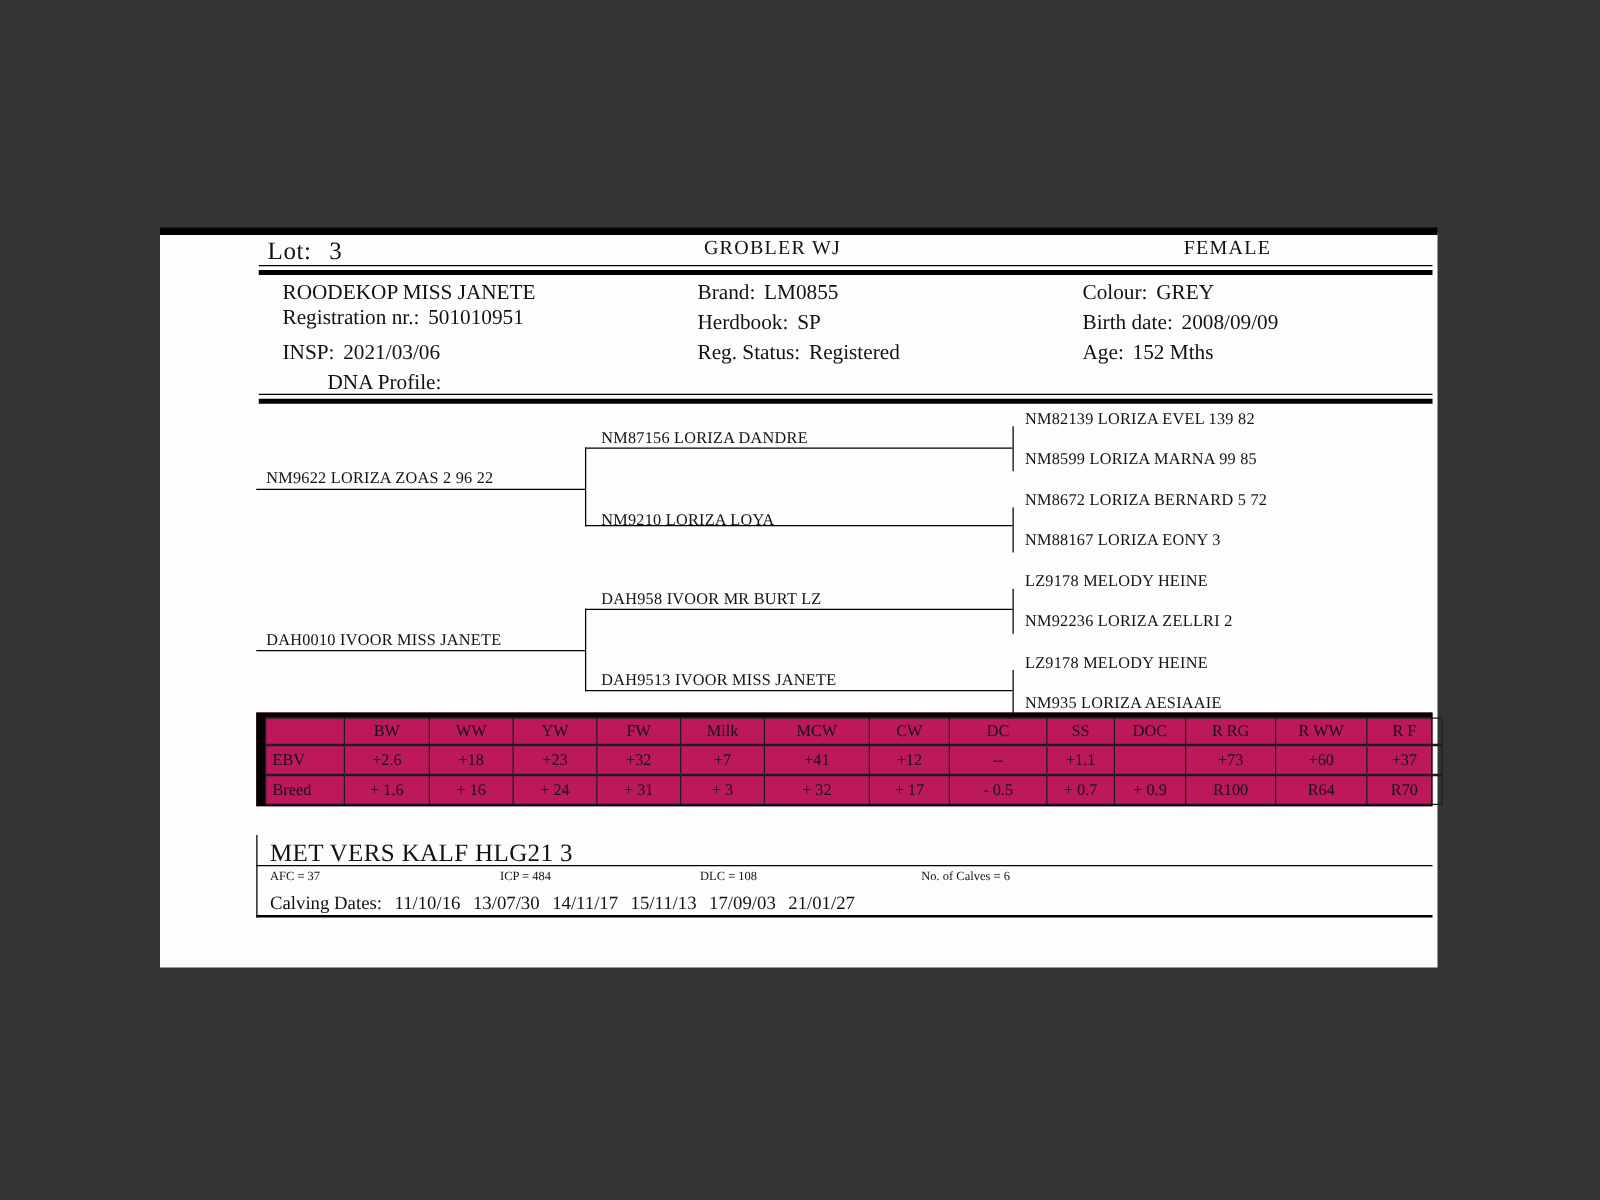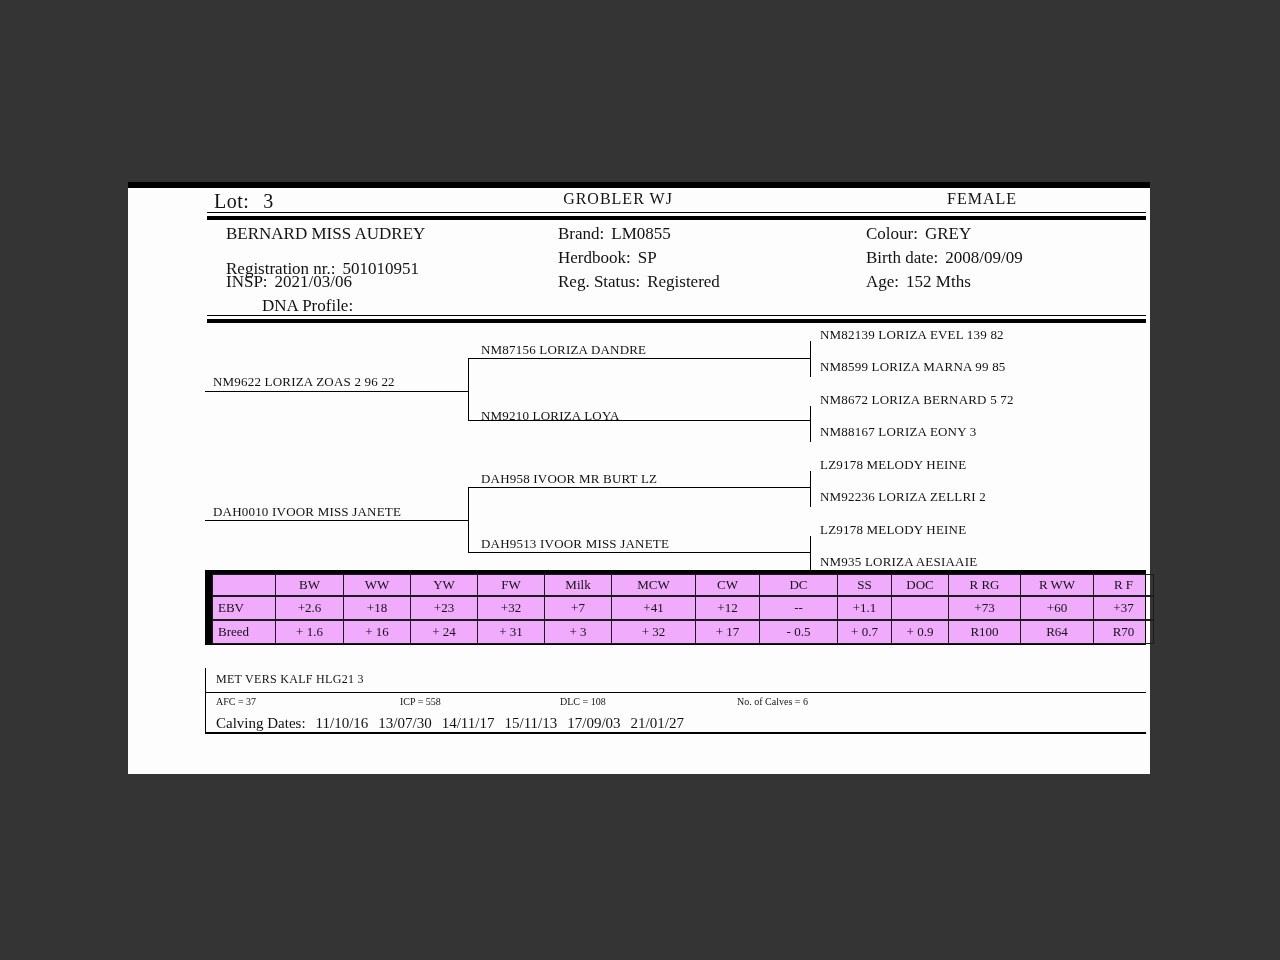--- a/index.html
+++ b/index.html
@@ -28,58 +28,58 @@
   .info { font-size:17px; }
   .info .val { margin-left:7px; }
 
   
   .ped { font-size:13px; line-height:14px; white-space:nowrap; letter-spacing:0.2px; }
 
   
   .ebv-wrap {
     position:absolute; left:77px; top:384px; width:941px;
     border:solid #000; border-width:4px 1px 1px 7px;
-    box-sizing:border-box; background:#f0abfc;
+    box-sizing:border-box; background:#be185d;
   }
   table { width:100%; border-collapse:collapse; table-layout:fixed; }
   th, td {
     border:1px solid #1c1c1c;
     font-weight:normal; font-size:13px;
     text-align:center; padding:0;
     overflow:hidden; white-space:nowrap;
   }
   thead th { height:20px; }
   tbody td { height:22px; }
   tbody tr td { border-top-width:2px; }
   td.rowlabel, th.rowlabel { text-align:left; padding-left:5px; }
 
   
-  .note-row { font-size:12px; letter-spacing:0.3px; }
+  .note-row { font-size:20px; letter-spacing:0.3px; }
   .stats-row { font-size:10px; }
   .calving-row { font-size:15px; white-space:nowrap; }
   .calving-row .date { margin-left:10px; }
 </style>
 </head>
 <body>
 
 <div class="page">
 
   <div class="abs" style="left:0; top:-4px; width:1022px; height:6px; background:#000;"></div>
 
   <div class="abs lot-row" style="left:86px; top:4px;">
     <span>Lot:</span><span style="margin-left:14px;">3</span>
   </div>
   <div class="abs title-center" style="left:370px; top:4px; width:240px;">GROBLER WJ</div>
   <div class="abs title-center" style="left:744px; top:4px; width:220px;">FEMALE</div>
 
   <div class="hline" style="left:79px; top:26px; width:939px;"></div>
   <div class="abs" style="left:79px; top:30px; width:939px; height:4px; background:#000;"></div>
 
-  <div class="abs info" style="left:98px; top:38px;">BERNARD MISS AUDREY</div>
-  <div class="abs info" style="left:98px; top:73px;">
+  <div class="abs info" style="left:98px; top:38px;">ROODEKOP MISS JANETE</div>
+  <div class="abs info" style="left:98px; top:58px;">
     <span>Registration nr.:</span><span class="val">501010951</span>
   </div>
   <div class="abs info" style="left:98px; top:86px;">
     <span>INSP:</span><span class="val">2021/03/06</span>
   </div>
   <div class="abs info" style="left:98px; top:110px;margin-left:36px;">
     <span>DNA Profile:</span><span class="val"></span>
   </div>
 
   <div class="abs info" style="left:430px; top:38px;">
@@ -207,21 +207,21 @@
         </tr>
       </tbody>
     </table>
   </div>
 
   <div class="vline" style="left:77px; top:482px; height:66px;"></div>
   <div class="abs note-row" style="left:88px; top:486px;">MET VERS KALF HLG21 3</div>
   <div class="hline" style="left:77px; top:506px; width:941px;"></div>
 
   <div class="abs stats-row" style="left:88px;  top:510px;">AFC = 37</div>
-  <div class="abs stats-row" style="left:272px; top:510px;">ICP = 558</div>
+  <div class="abs stats-row" style="left:272px; top:510px;">ICP = 484</div>
   <div class="abs stats-row" style="left:432px; top:510px;">DLC = 108</div>
   <div class="abs stats-row" style="left:609px; top:510px;">No. of Calves = 6</div>
 
   <div class="abs calving-row" style="left:88px; top:529px;">
     <span>Calving Dates:</span><span class="date">11/10/16</span><span class="date">13/07/30</span><span class="date">14/11/17</span><span class="date">15/11/13</span><span class="date">17/09/03</span><span class="date">21/01/27</span>
   </div>
 
   <div class="abs" style="left:77px; top:546px; width:941px; height:2px; background:#000;"></div>
 
 </div>

